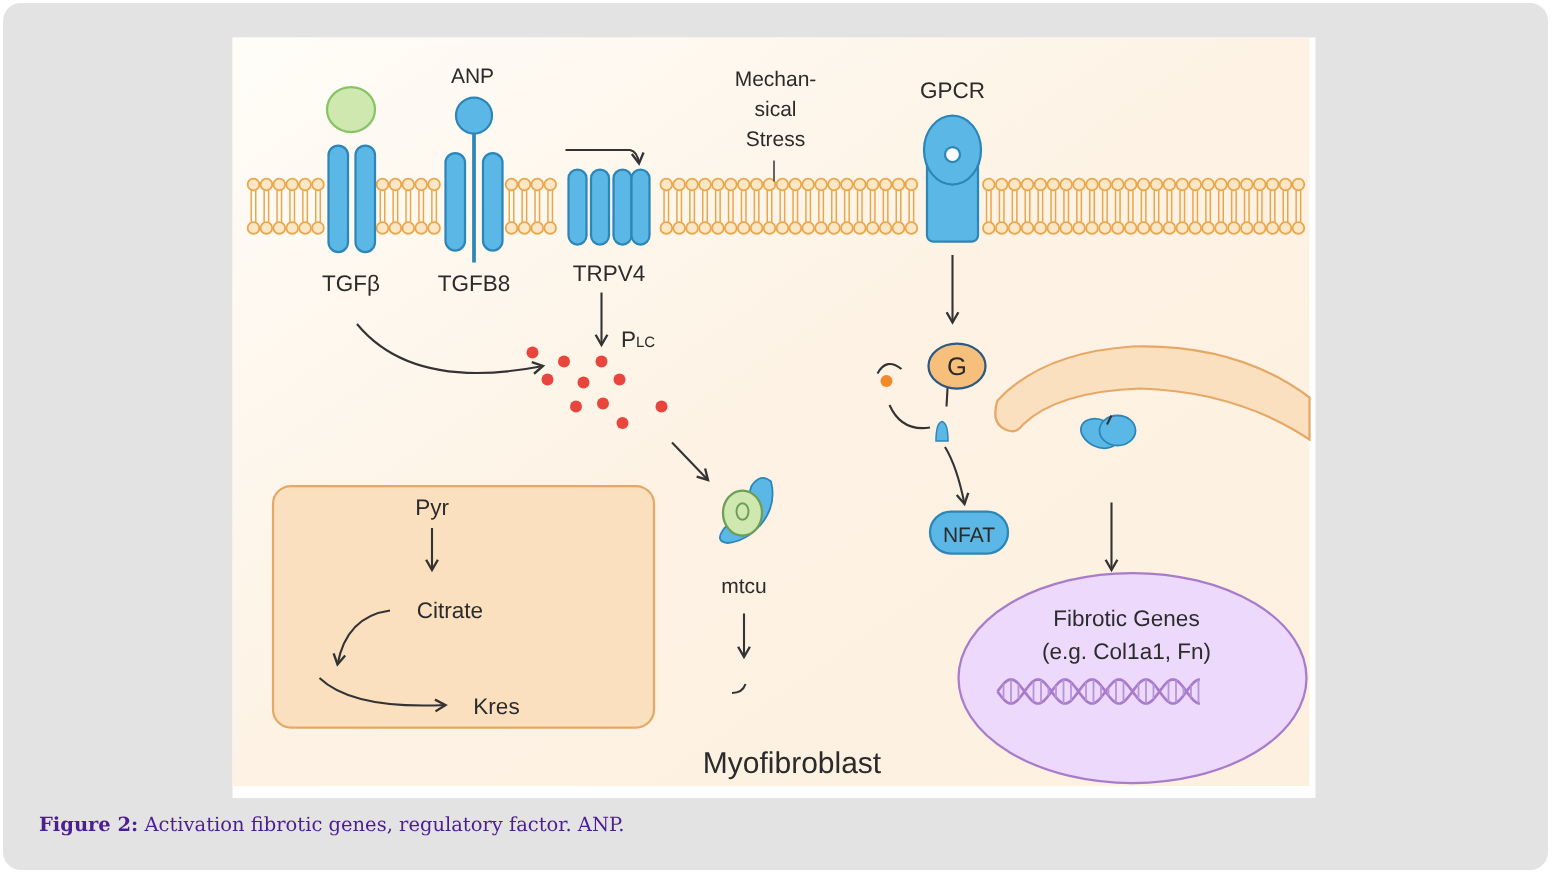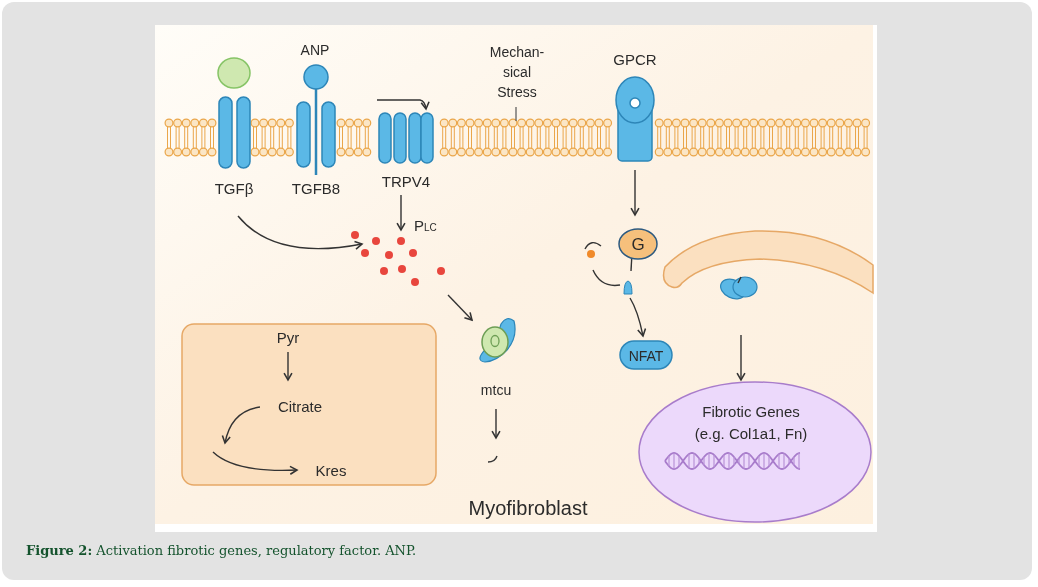--- a/index.html
+++ b/index.html
@@ -1,20 +1,20 @@
 <!DOCTYPE html>
 <html><head>
 <meta charset="utf-8">
 <style>
   html, body { margin:0; padding:0; background:#ffffff; }
   body { width:1038px; height:587px; position:relative; overflow:hidden; font-family:"Liberation Sans", sans-serif; }
   .card { position:absolute; left:2px; top:2px; width:1030px; height:578px; background:#e3e3e3; border-radius:12px; }
   .figure { position:absolute; left:155px; top:25px; width:722px; height:507px; background:#ffffff; }
   .figure svg { position:absolute; left:0; top:0; }
-  .caption { position:absolute; left:26px; top:543px; font-family:"DejaVu Serif", serif; font-size:13px; color:#14532d; }
+  .caption { position:absolute; left:26px; top:543px; font-family:"DejaVu Serif", serif; font-size:13px; color:#4c1d95; }
   .caption b { font-weight:bold; }
   svg text { font-family:"Liberation Sans", sans-serif; fill:#2b2b2b; }
 </style>
 </head>
 <body>
 
 <div class="card"></div>
 
 <div class="figure">
   <svg width="722" height="507" viewBox="0 0 722 507">

